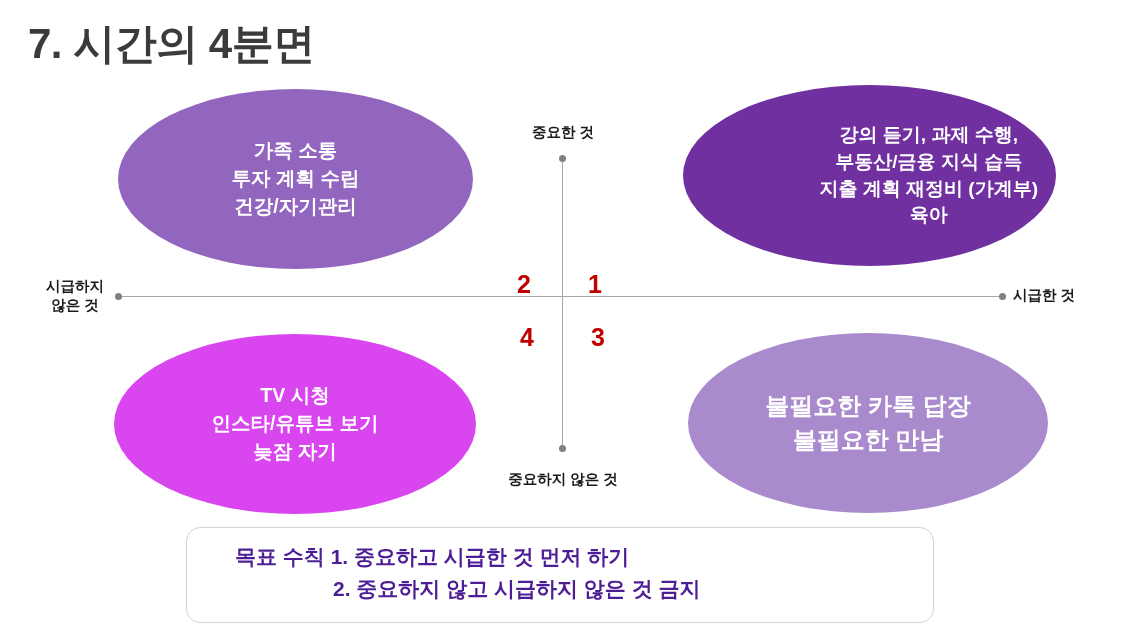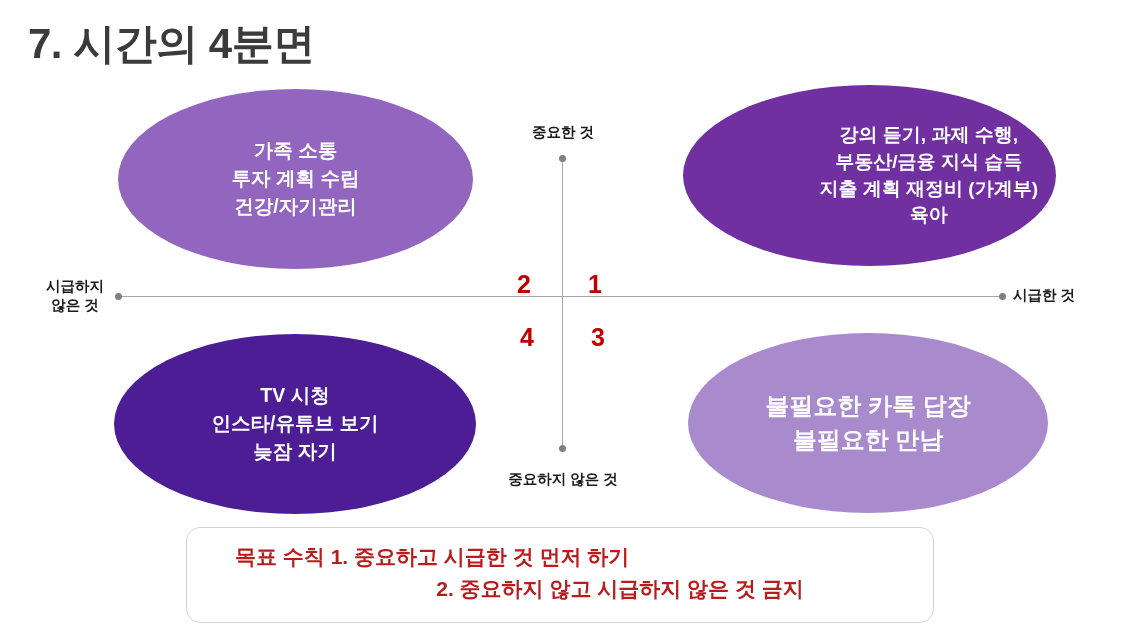--- a/index.html
+++ b/index.html
@@ -159,26 +159,26 @@
     height: 96px;
     border: 1px solid #d4d4d4;
     border-radius: 14px;
     background: #ffffff;
     box-sizing: border-box;
     padding: 13px 26px 0 26px;
   }
   .rule-line {
     font-size: 21px;
     font-weight: bold;
-    color: #b91c1c;
+    color: #4c1d95;
     line-height: 1.52;
     white-space: nowrap;
   }
   #rule-line-1 { text-align: left;  padding-left: 22px; }
-  #rule-line-2 { text-align: center;  padding-left: 120px; }
+  #rule-line-2 { text-align: left;  padding-left: 120px; }
 </style>
 </head>
 <body>
 
 <div id="slide" style="background: rgb(255, 255, 255);">
 
   <div id="slide-title">7. 시간의 4분면</div>
 
   <div class="axis-line-h" style="background: rgb(166, 166, 166);"></div>
   <div class="axis-line-v" style="background: rgb(166, 166, 166);"></div>
@@ -210,21 +210,21 @@
 
   <div class="bubble" id="bubble-q1" style="background: rgb(112, 48, 160); color: rgb(255, 255, 255); justify-content: flex-end;">
     <div>
       <div>강의 듣기, 과제 수행,</div>
       <div>부동산/금융 지식 습득</div>
       <div>지출 계획 재정비 (가계부)</div>
       <div>육아</div>
     </div>
   </div>
 
-  <div class="bubble" id="bubble-q4" style="background: #4c1d95; color: rgb(255, 255, 255);">
+  <div class="bubble" id="bubble-q4" style="background: #d946ef; color: rgb(255, 255, 255);">
     <div>
       <div>TV 시청</div>
       <div>인스타/유튜브 보기</div>
       <div>늦잠 자기</div>
     </div>
   </div>
 
   <div class="bubble" id="bubble-q3" style="background: rgb(169, 139, 205); color: rgb(255, 255, 255);">
     <div>
       <div>불필요한 카톡 답장</div>

